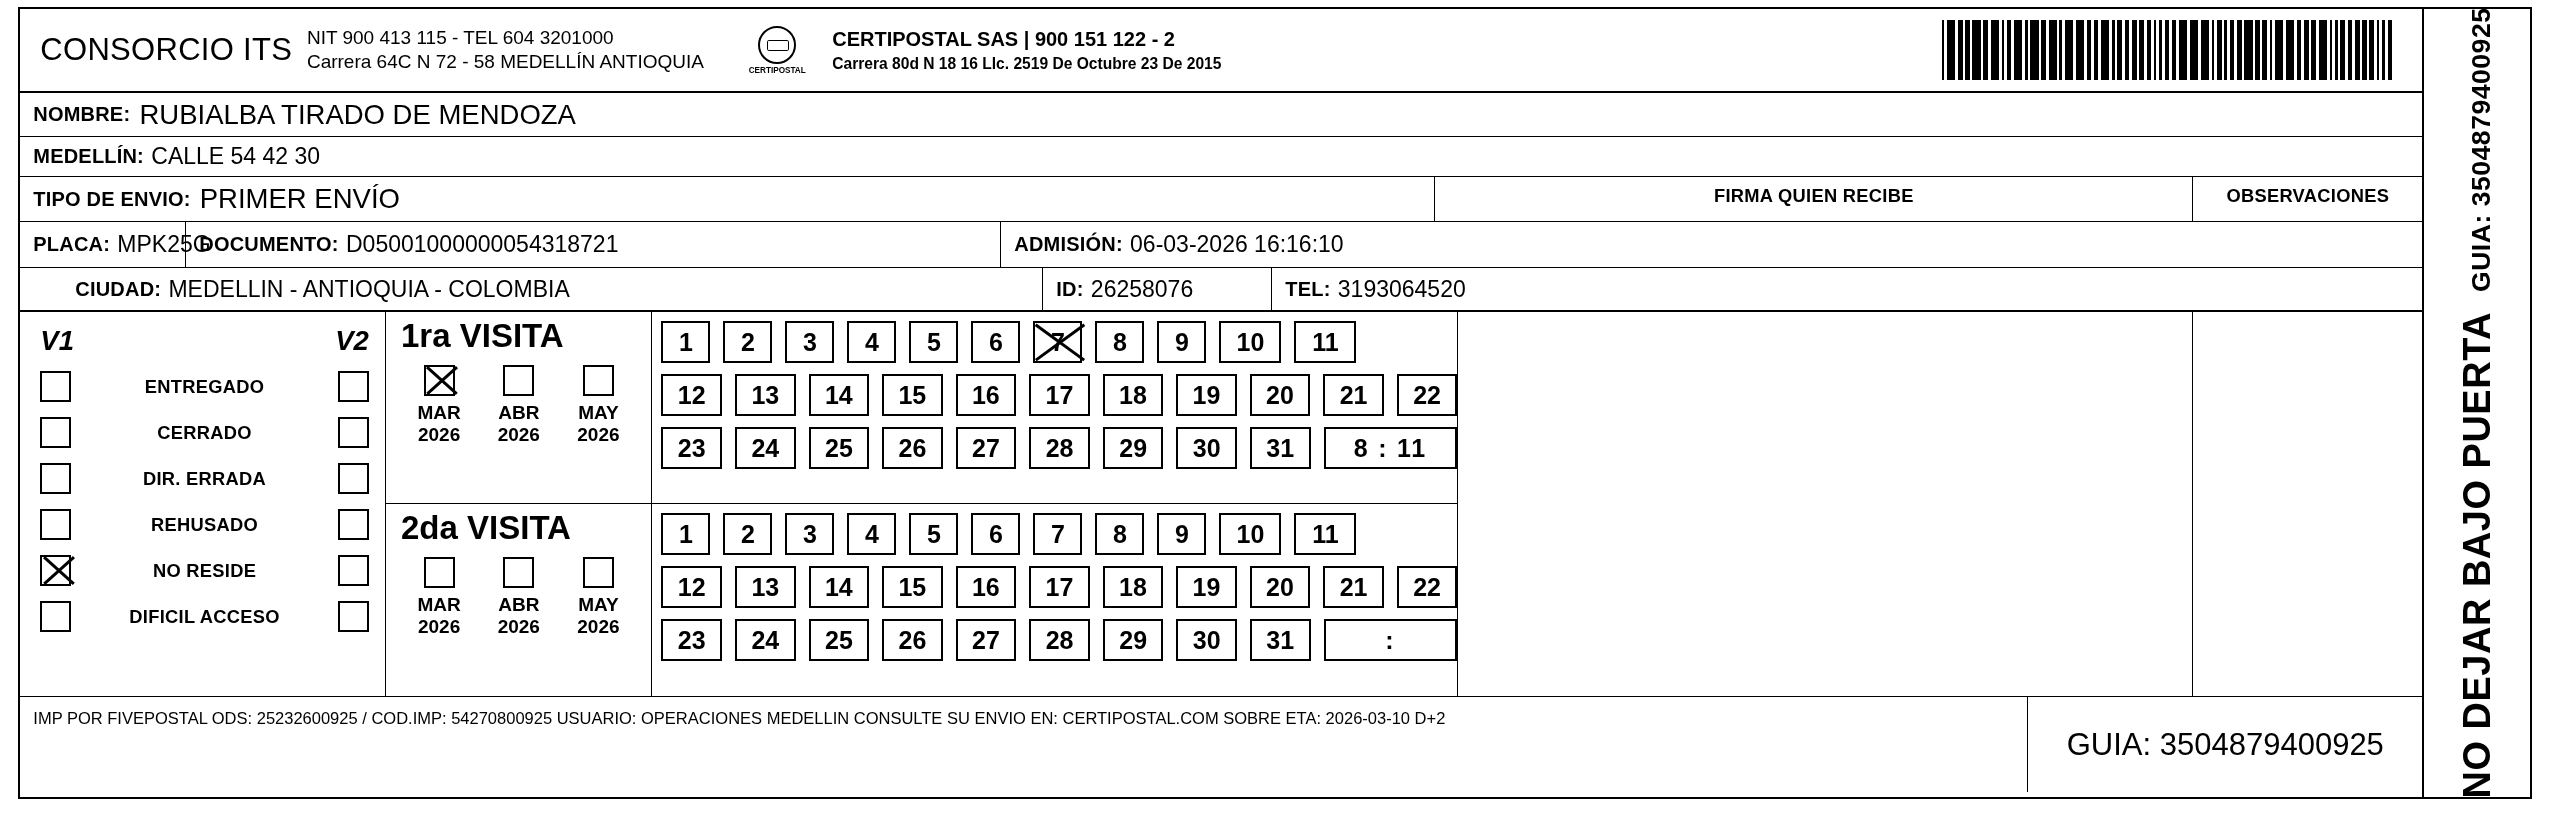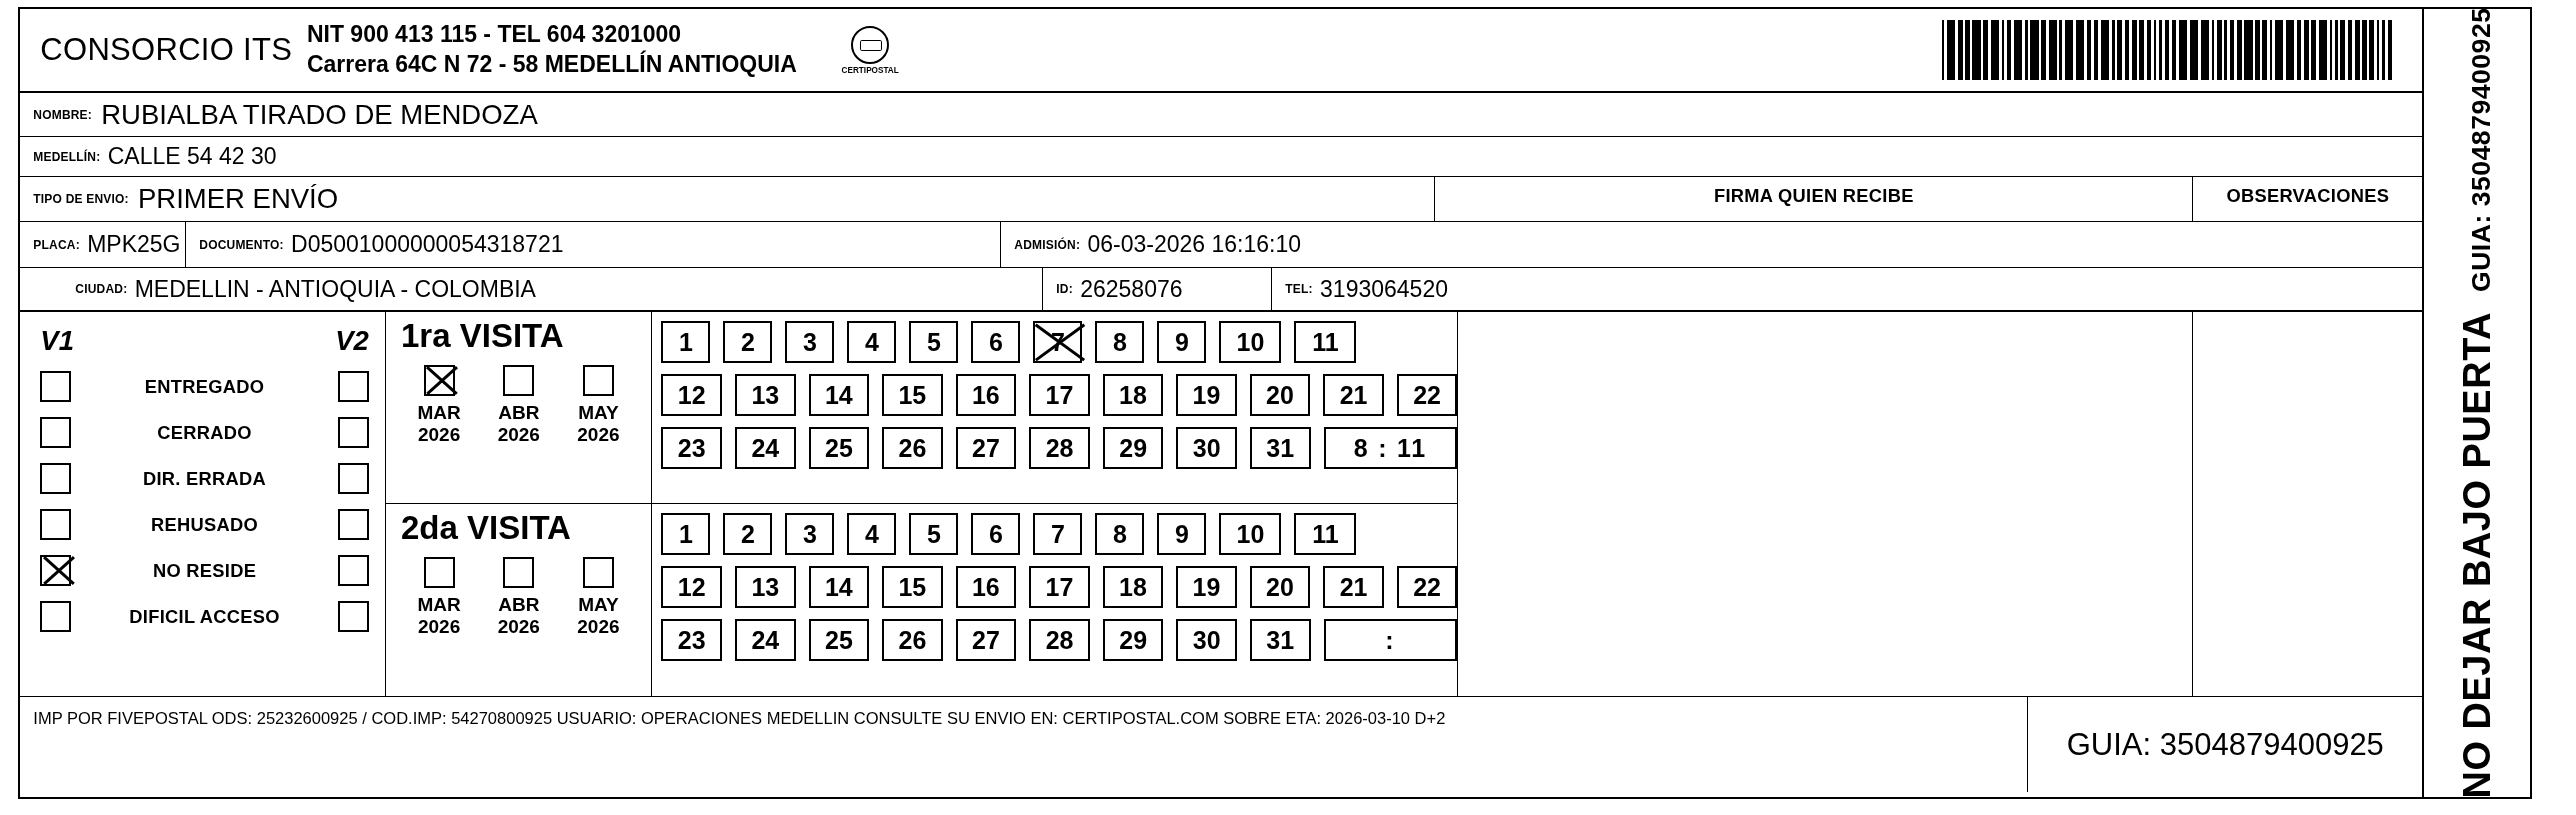--- a/index.html
+++ b/index.html
@@ -73,22 +73,22 @@
     align-items: center;
     box-sizing: border-box;
   }
   .hdr-consorcio {
     font-size: 31px;
     padding: 0 14.7px 0 20px;
     white-space: nowrap;
     letter-spacing: 0.3px;
   }
   .hdr-nit {
-    font-size: 23px;
-    font-weight: bold;
+    font-size: 19px;
+    font-weight: normal;
     line-height: 1.3;
     padding-right: 18.3px;
     white-space: nowrap;
   }
   .hdr-logo {
     width: 110px;
     text-align: center;
     font-size: 8.2px;
     font-weight: bold;
     line-height: 1.1;
@@ -140,21 +140,21 @@
 
   
   .row {
     border-bottom: 1.8px solid #000;
     display: flex;
     align-items: center;
     box-sizing: border-box;
     padding-left: 13px;
   }
   .k {
-    font-size: 12px;
+    font-size: 20px;
     font-weight: bold;
     letter-spacing: 0.2px;
     white-space: nowrap;
   }
   .v {
     font-size: 27.5px;
     padding-left: 9.2px;
     white-space: nowrap;
   }
   .v-sm {
@@ -402,20 +402,24 @@
 
       <div class="hdr">
         <div class="hdr-consorcio">CONSORCIO ITS</div>
         <div class="hdr-nit">
           <div>NIT 900 413 115 - TEL 604 3201000</div>
           <div>Carrera 64C N 72 - 58 MEDELLÍN ANTIOQUIA</div>
         </div>
         <div class="hdr-logo">
           <div class="logo-circle"></div>
           <div>CERTIPOSTAL</div>
+        </div>
+        <div class="hdr-certi">
+          <div class="c1">CERTIPOSTAL SAS | 900 151 122 - 2</div>
+          <div class="c2">Carrera 80d N 18 16  Llc. 2519 De Octubre 23 De 2015</div>
         </div>
         <div class="hdr-barcode">
           <div class="barcode">
               <i style="width: 2.7px;"></i>
               <i style="width: 8.2px;"></i>
               <i style="width: 4.6px;"></i>
               <i style="width: 4.6px;"></i>
               <i style="width: 8.2px;"></i>
               <i style="width: 4.6px;"></i>
               <i style="width: 8.2px;"></i>

